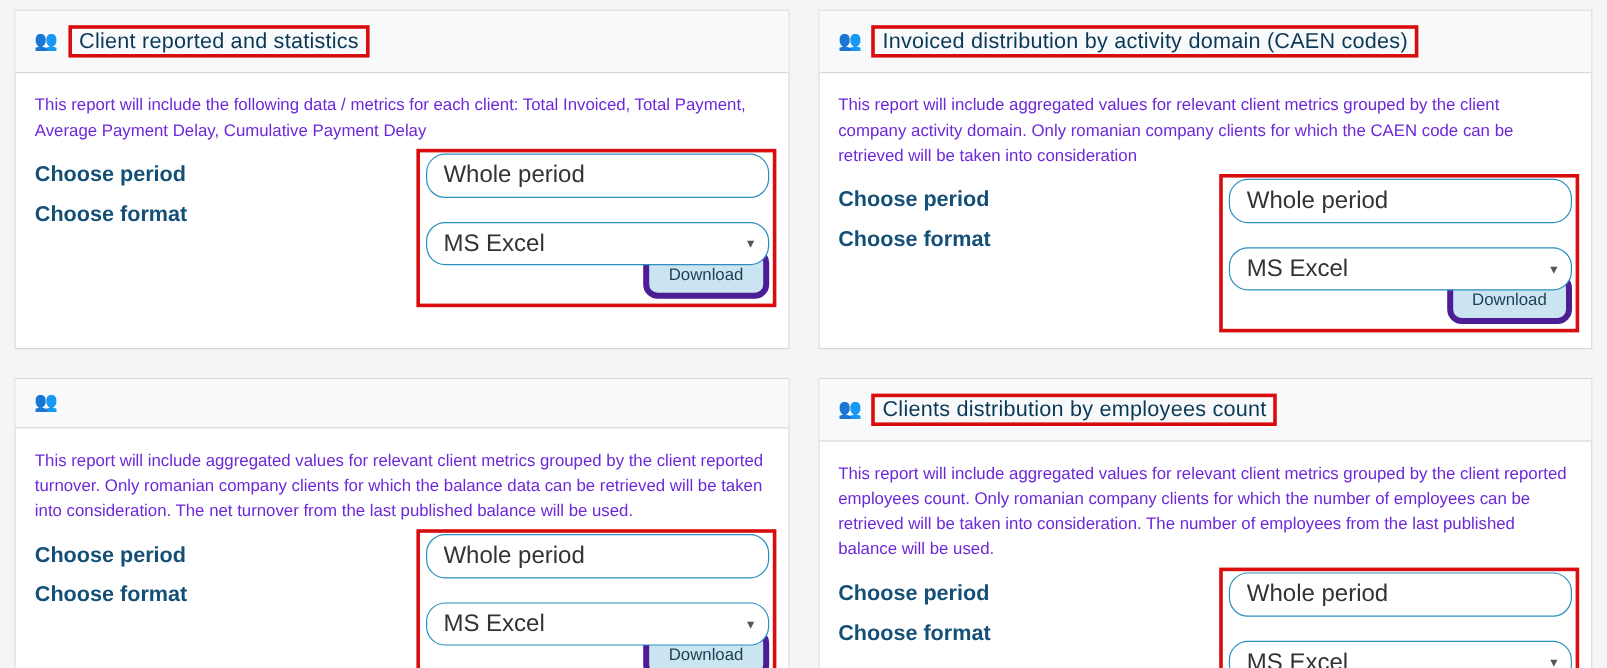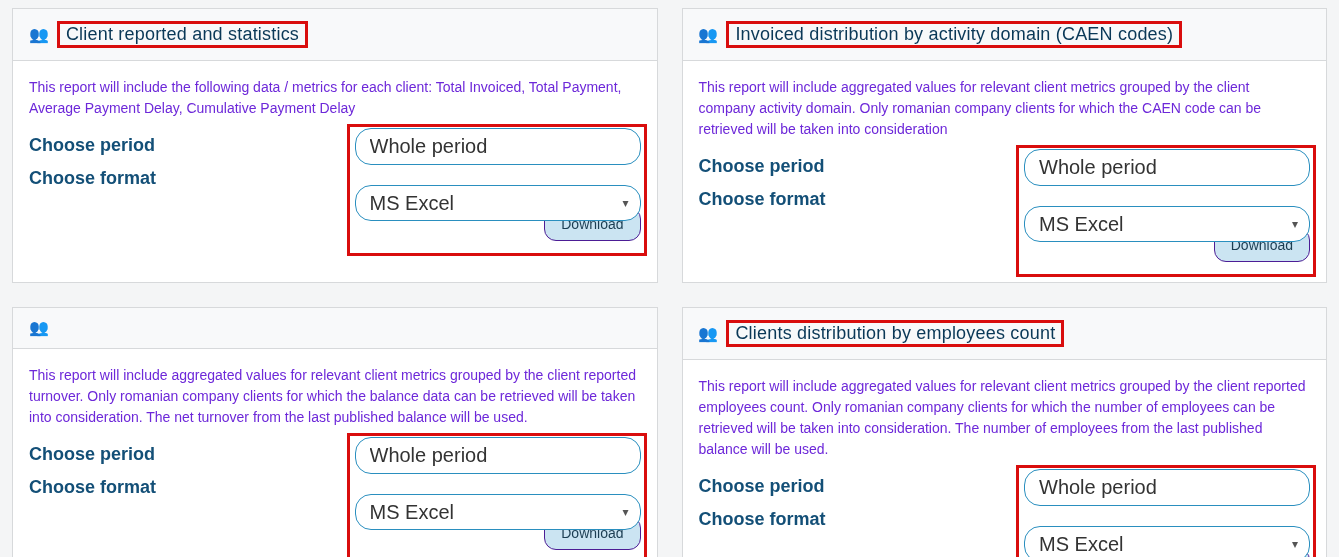--- a/index.html
+++ b/index.html
@@ -10,21 +10,21 @@
 .card-title{font-size:18px;color:#0a3857;font-weight:400;letter-spacing:.2px;}
 .icon-people{color:#2a8fbf;font-size:16px;line-height:1;}
 .card-body{padding:16px 16px 20px;}
 .desc{color:#6d28d9;line-height:1.5;margin-bottom:16px;}
 .row{display:flex;align-items:center;margin-bottom:12px;}
 .label{flex:0 0 320px;color:#134f77;font-weight:600;font-size:18px;}
 .input,.select{width:100%;border:1px solid #2a8fbf;border-radius:16px;padding:6px 14px;font-size:20px;color:#333;background:#fff;outline:none;appearance:none;}
 .select-wrap{position:relative;margin-top:24px;}
 .select-wrap .caret{position:absolute;right:12px;top:50%;transform:translateY(-50%);pointer-events:none;color:#555;font-size:12px;}
 .actions{display:flex;justify-content:flex-end;margin-top:6px;}
-.btn{background:#cbe4f2;border:1px solid #4c1d95;color:#1b3d52;padding:8px 16px;border-radius:12px;font-size:14px;cursor:pointer;}
+.btn{background:#cbe4f2;border:5px solid #4c1d95;color:#1b3d52;padding:8px 16px;border-radius:12px;font-size:14px;cursor:pointer;}
 .red-box{border:3px solid #d90d0d;display:inline-block;padding:0 6px;}
 .red-outline{border:3px solid #d90d0d;padding:8px 10px;margin-top:4px;}
 .controls-area{display:block;}
 </style>
 </head>
 <body>
 
 <div class="wrap">
 
 <div class="card">

